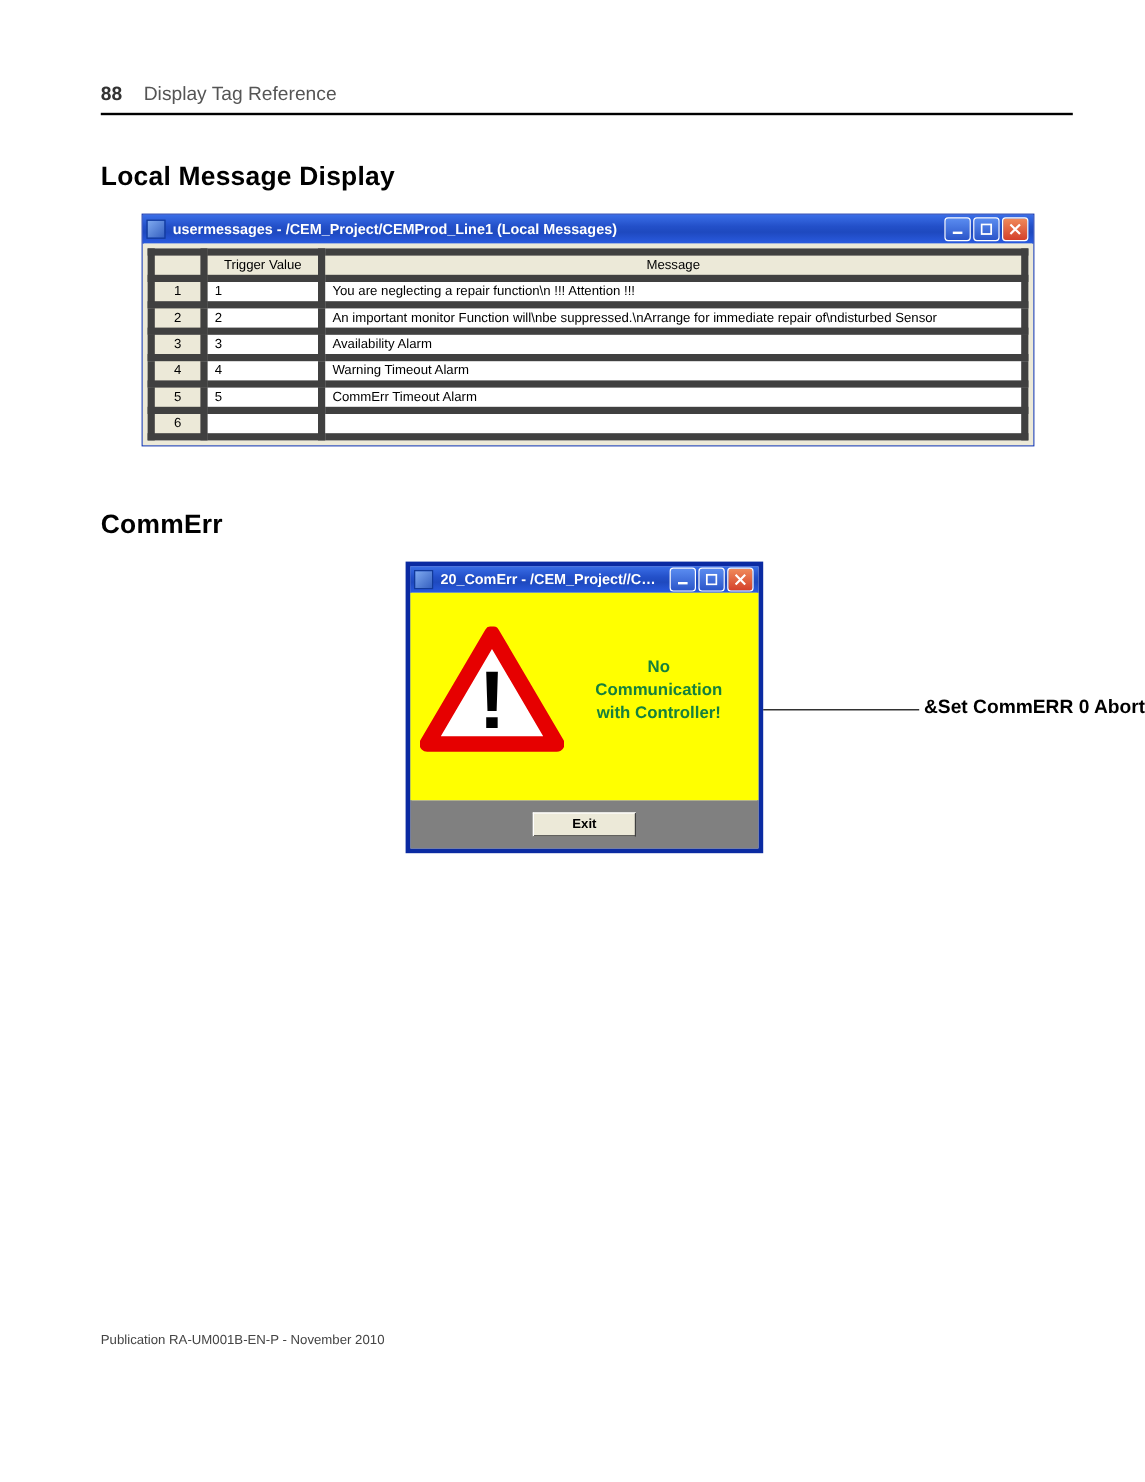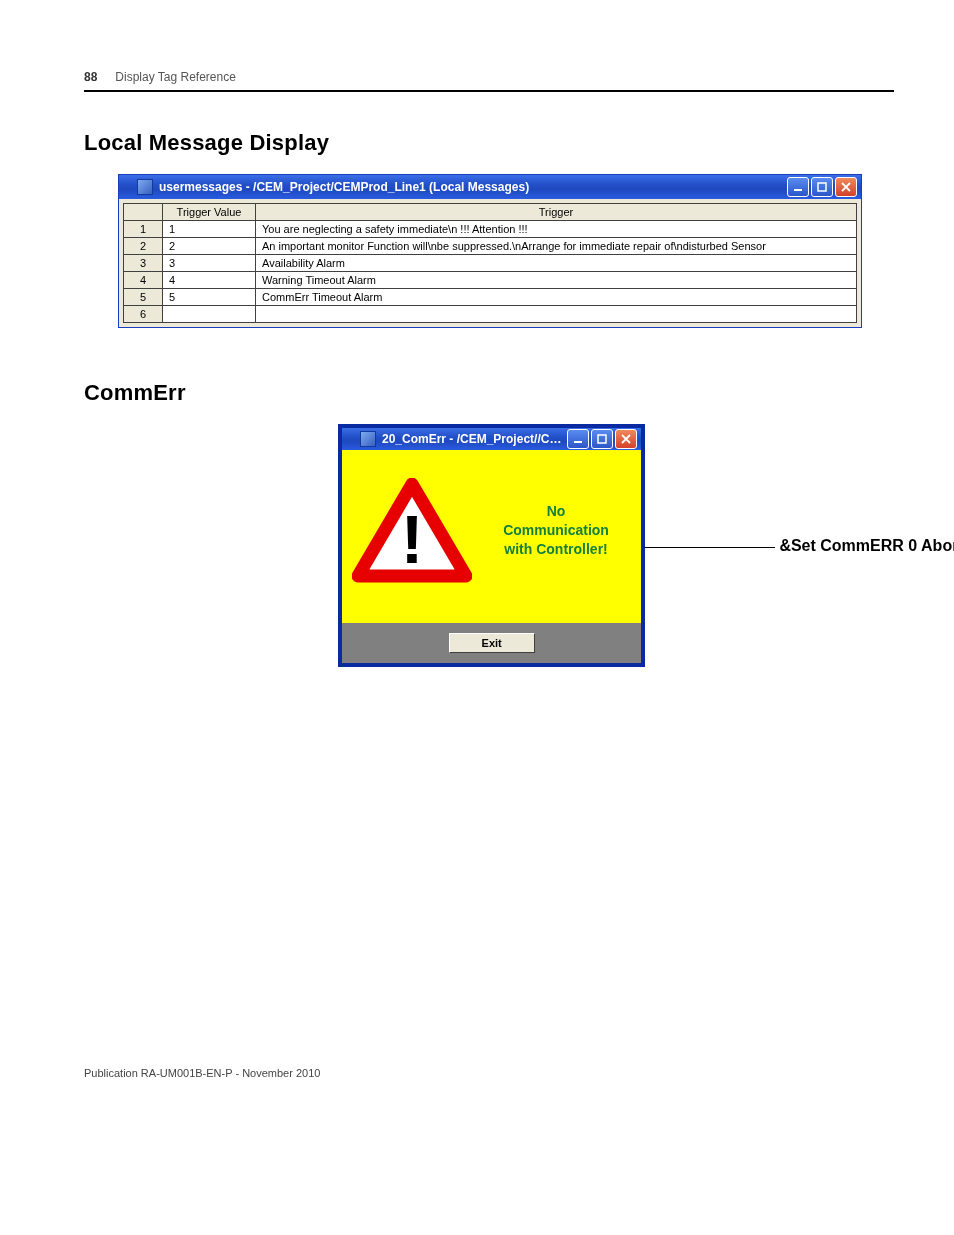--- a/index.html
+++ b/index.html
@@ -10,21 +10,21 @@
     width: 954px;
   }
   .page {
     padding: 70px 60px 40px 84px;
     box-sizing: border-box;
   }
   .top-header {
     display: flex;
     align-items: baseline;
     gap: 18px;
-    font-size: 12px;
+    font-size: 16px;
     color: #333;
     border-bottom: 2px solid #000;
     padding-bottom: 6px;
     margin-bottom: 38px;
   }
   .page-num { font-weight: 700; }
   .chapter-ref { color: #555; font-weight: 400; }
 
   h2.section {
     font-family: "Arial Narrow", Arial, sans-serif;
@@ -42,21 +42,21 @@
     border: 1px solid #1a3dbf;
     background: #ece9d8;
     box-shadow: 0 0 0 1px #0a2aa2 inset;
     font-family: Tahoma, Arial, sans-serif;
   }
   .titlebar {
     height: 24px;
     background: linear-gradient(to bottom,#3a6ee7 0%,#2350c9 40%,#1e49bf 60%,#2a5be0 100%);
     display: flex;
     align-items: center;
-    padding: 0 4px 0 18px;
+    padding: 0 4px 0 3px;
     gap: 6px;
   }
   .titlebar .appicon {
     width: 14px; height: 14px;
     background: linear-gradient(135deg,#7faaf0,#3560c0);
     border: 1px solid #123a9a;
   }
   .titlebar .title {
     color: #fff;
     font-size: 12px;
@@ -84,21 +84,21 @@
     padding: 4px;
     background: #ece9d8;
   }
   table.grid {
     border-collapse: collapse;
     width: 100%;
     font-size: 11px;
     background: #fff;
   }
   table.grid th, table.grid td {
-    border: 1px solid #404040;
+    border: 6px solid #404040;
     padding: 2px 6px;
     text-align: left;
     vertical-align: top;
   }
   table.grid th {
     background: #ece9d8;
     font-weight: 400;
     text-align: center;
   }
   table.grid td.rownum {
@@ -215,28 +215,28 @@
             </svg>
         </div>
       </div>
     </div>
     <div class="grid-wrap">
       <table class="grid">
         <thead>
           <tr>
             <th></th>
             <th>Trigger Value</th>
-            <th>Trigger</th>
+            <th>Message</th>
           </tr>
         </thead>
         <tbody>
           <tr>
             <td class="rownum">1</td>
             <td class="trig">1</td>
-            <td>You are neglecting a safety immediate\n !!! Attention !!!</td>
+            <td>You are neglecting a repair function\n !!! Attention !!!</td>
           </tr>
           <tr>
             <td class="rownum">2</td>
             <td class="trig">2</td>
             <td>An important monitor Function will\nbe suppressed.\nArrange for immediate repair of\ndisturbed Sensor</td>
           </tr>
           <tr>
             <td class="rownum">3</td>
             <td class="trig">3</td>
             <td>Availability Alarm</td>

